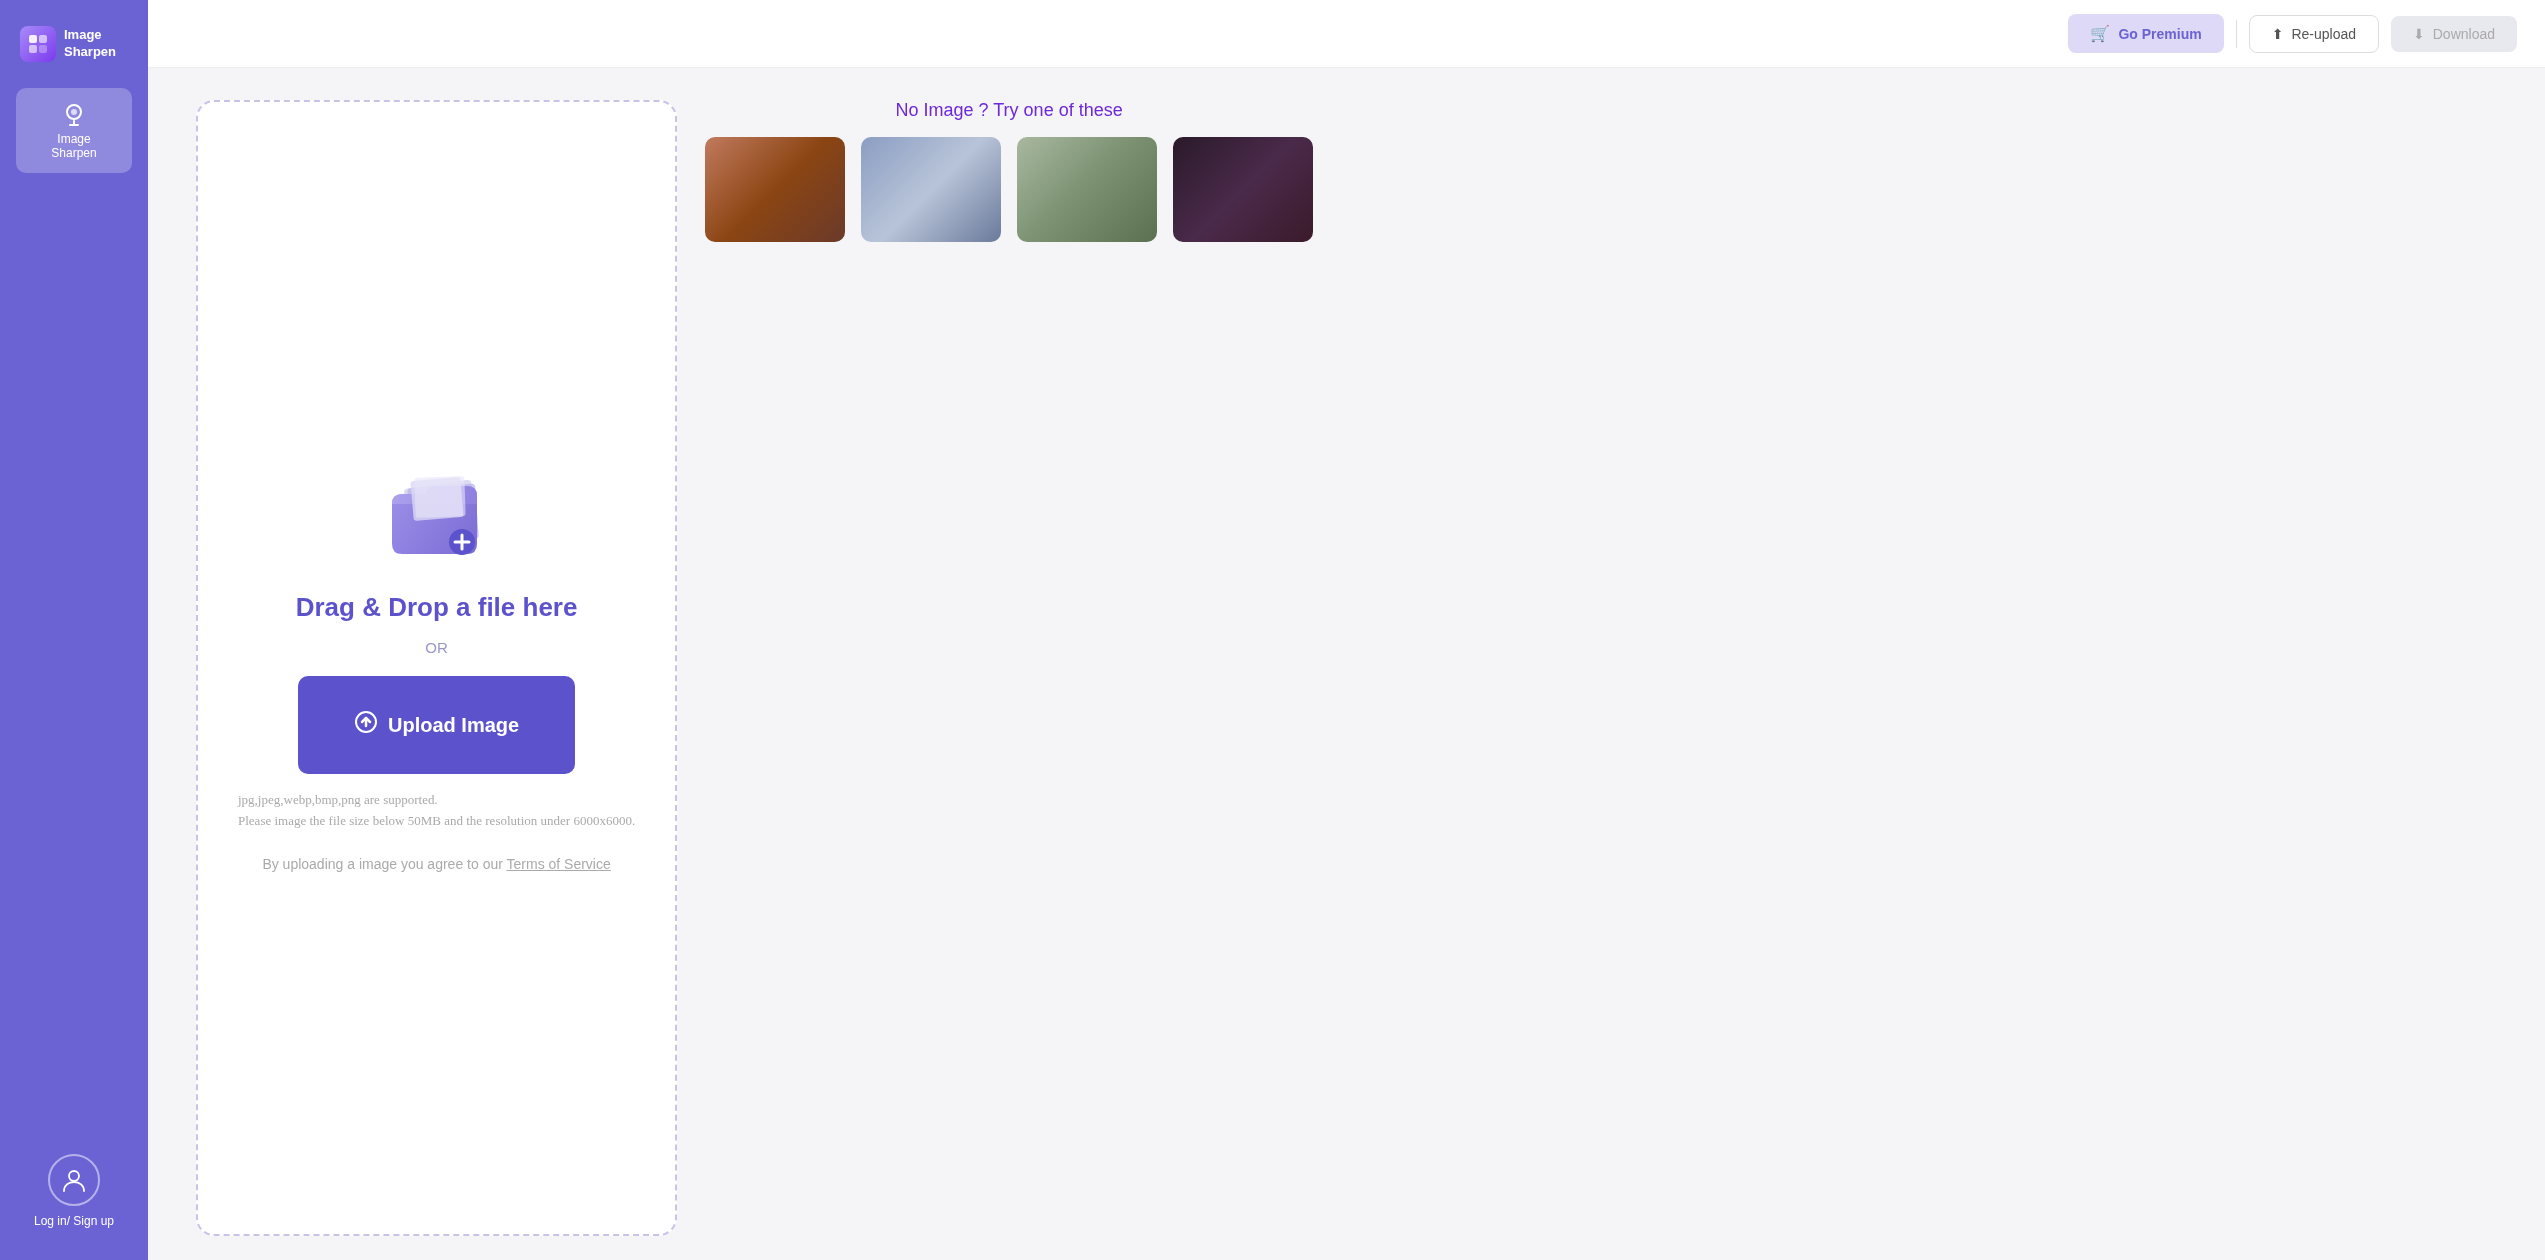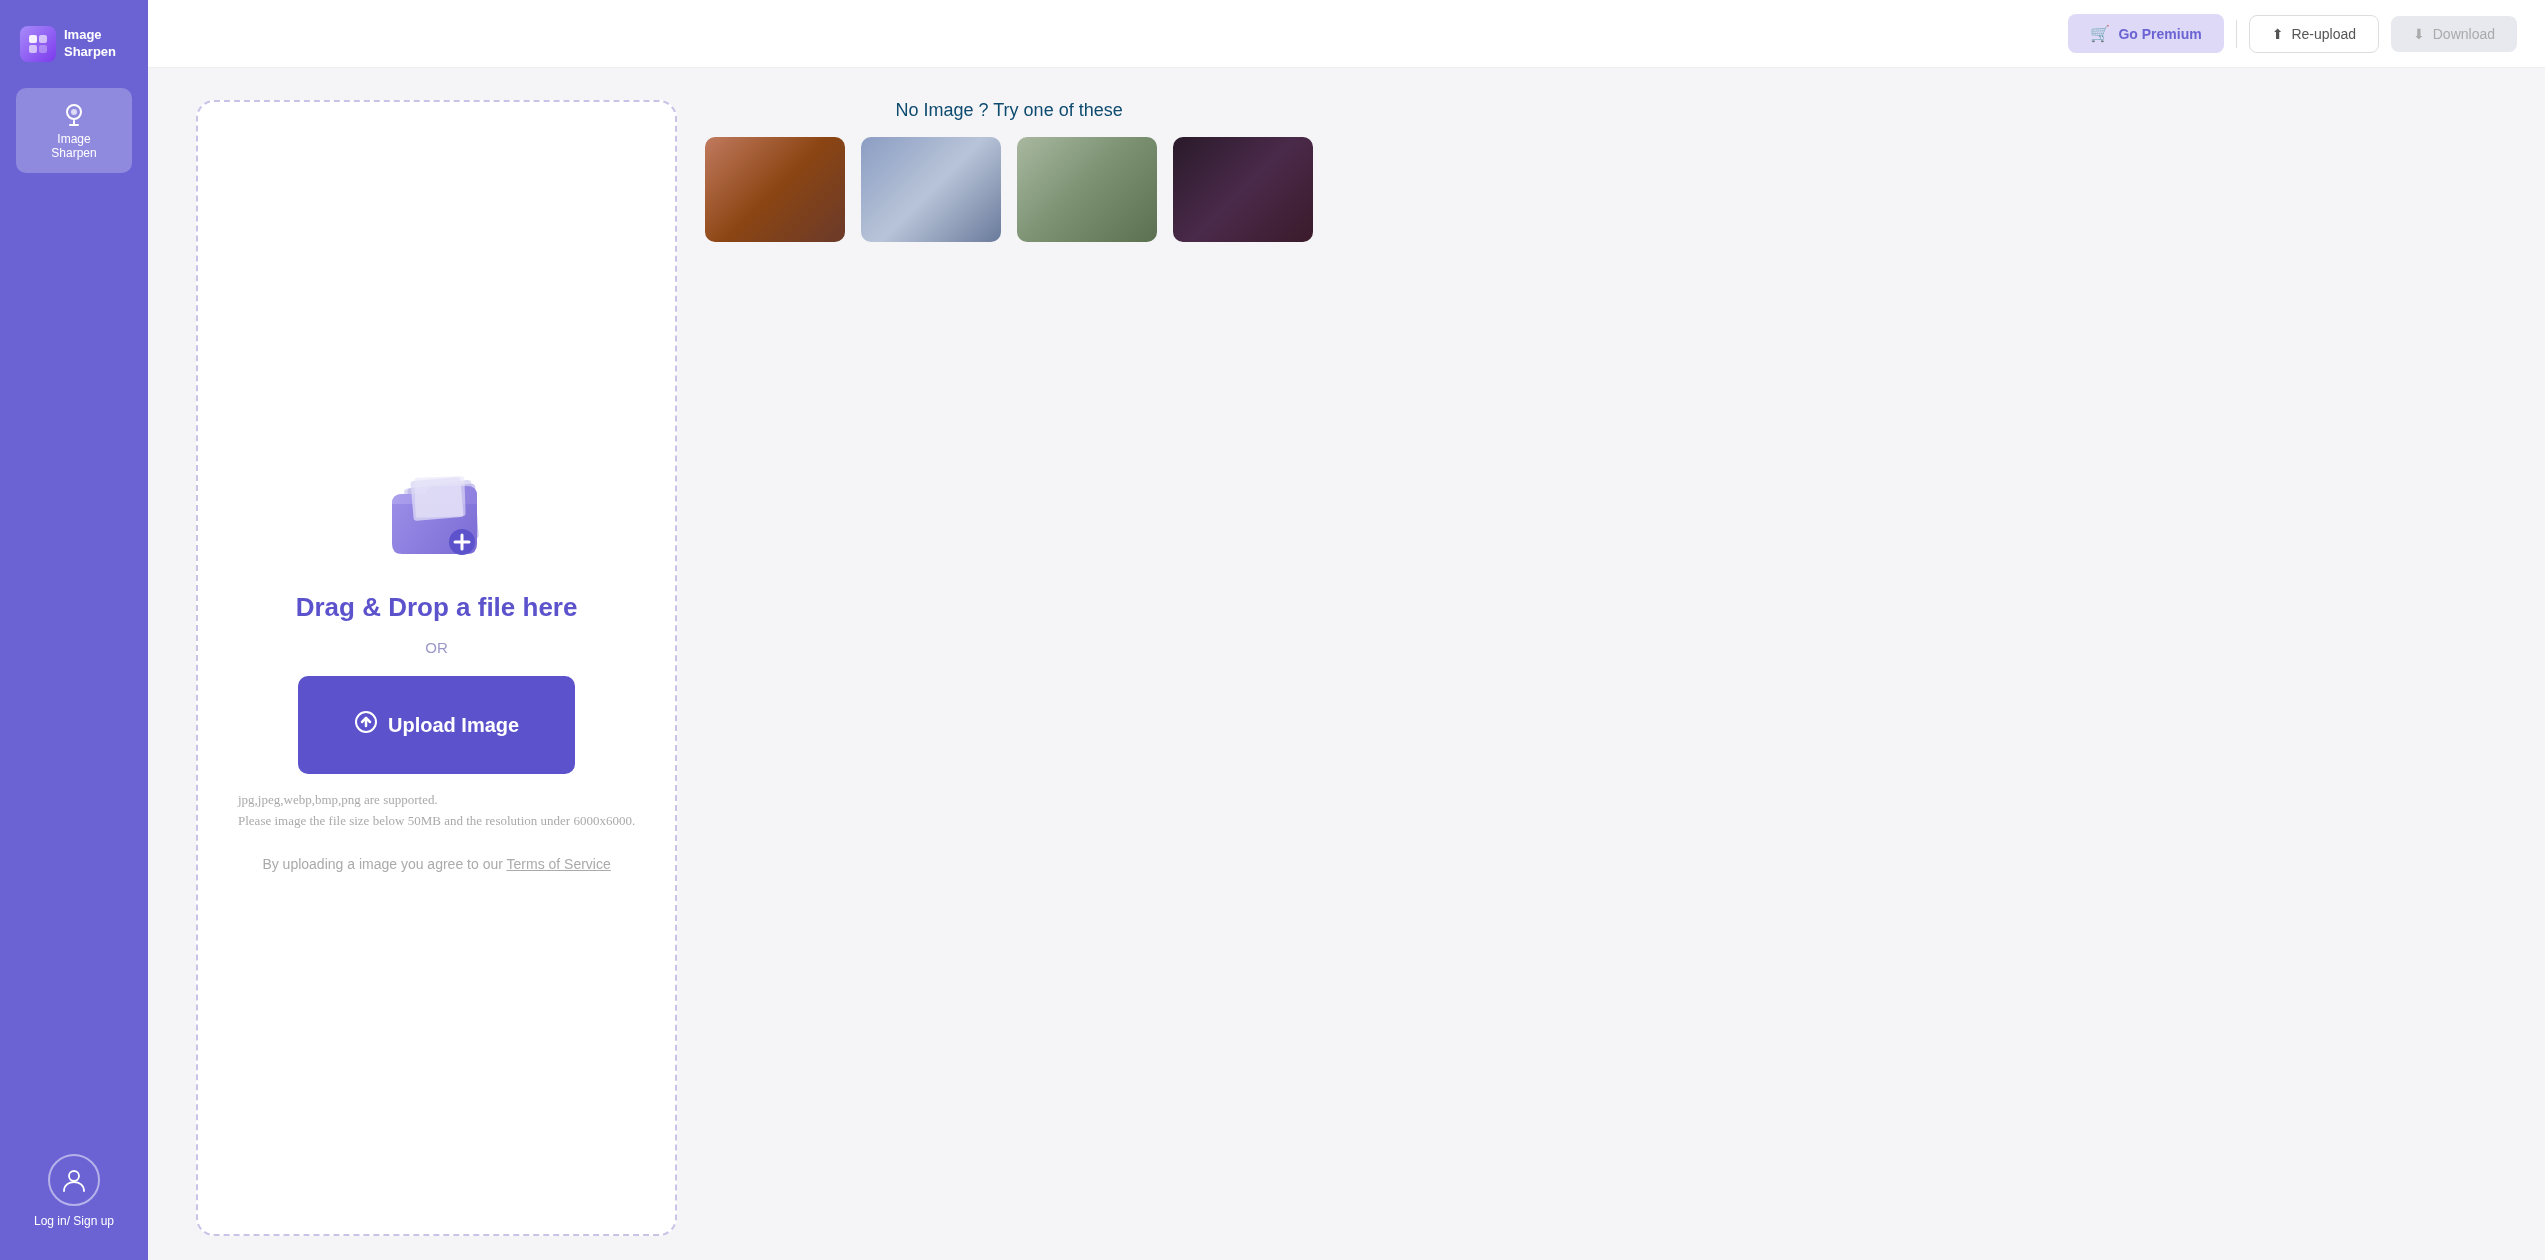--- a/index.html
+++ b/index.html
@@ -246,21 +246,21 @@
     }
 
     
     .samples-section {
       display: flex;
       flex-direction: column;
       align-items: center;
       gap: 16px;
     }
     .samples-title {
-      color: #0c4a6e;
+      color: #6d28d9;
       font-size: 18px;
       font-weight: 500;
       text-align: center;
     }
     .samples-grid {
       display: flex;
       gap: 16px;
       justify-content: center;
     }
     .sample-thumb {

